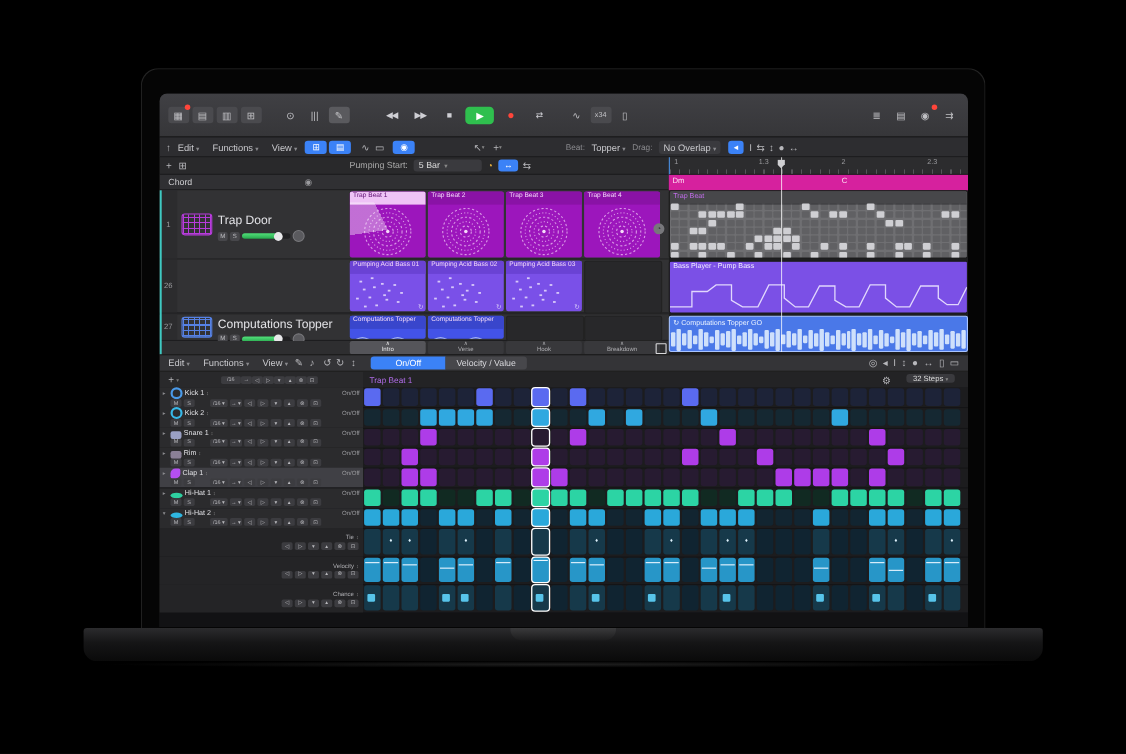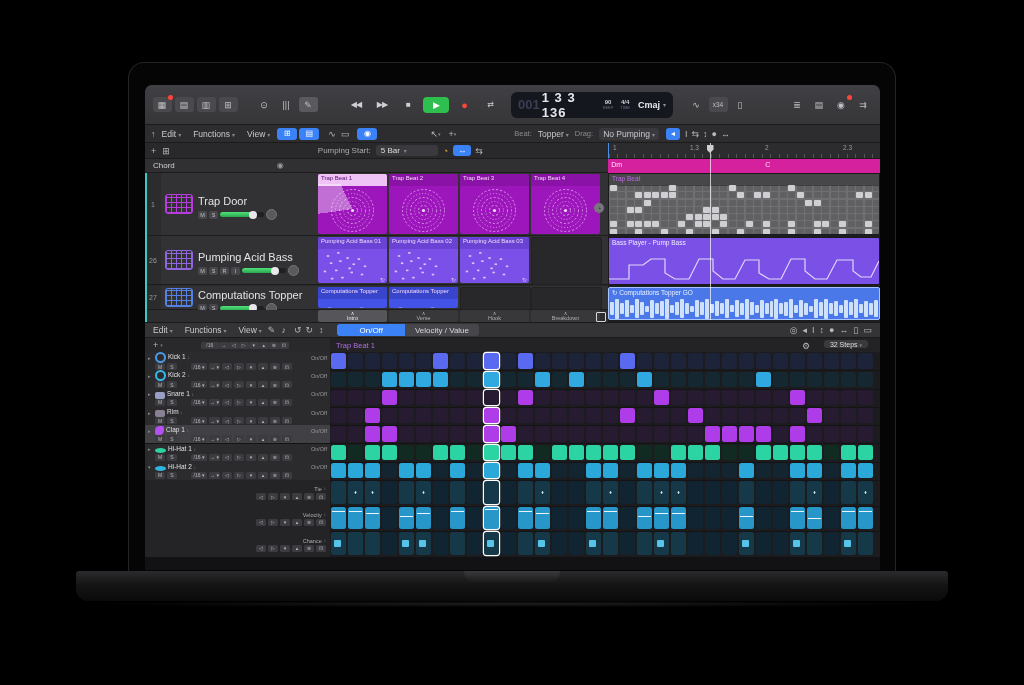--- a/index.html
+++ b/index.html
@@ -140,34 +140,20 @@
         <span class="tbico">|||</span>
         <span class="tbico boxed" style="background:#5a5a5e">✎</span>
         <div class="transport">
           <span class="tpbtn">◀◀</span>
           <span class="tpbtn">▶▶</span>
           <span class="tpbtn">■</span>
           <span class="tpbtn play">▶</span>
           <span class="tpbtn rec">●</span>
           <span class="tpbtn">⇄</span>
         </div>
-        <div class="lcd">
-          <span class="ghost">001</span>
-          <span class="pos">1 3 3 136</span>
-          <span class="stack">
-              <b>90</b>
-            <span class="sub">KEEP</span>
-            </span>
-          <span class="stack">
-              <b>4/4</b>
-            <span class="sub">TIME</span>
-            </span>
-          <span class="key">Cmaj</span>
-          <span class="chev">▾</span>
-        </div>
         <span style="width:12px"></span>
         <span class="tbico">∿</span>
         <span class="tbico boxed" style="font-size:6.5px">x34</span>
         <span class="tbico">▯</span>
         <span style="flex:1"></span>
         <span class="tbico">≣</span>
         <span class="tbico">▤</span>
         <span class="tbico reddot">◉</span>
         <span class="tbico">⇉</span>
         <span style="width:6px"></span>
@@ -190,21 +176,21 @@
             <i style="font-size:5px;font-style:normal;color:#888">▾</i>
           </span>
         <span class="ico" style="margin-left:8px">
             <span>+</span>
             <i style="font-size:5px;font-style:normal;color:#888">▾</i>
           </span>
         <span style="width:58px"></span>
         <span style="color:#8a8a8e;font-size:7.5px">Beat:</span>
         <span class="menu"><span>Topper</span><i>▾</i></span>
         <span style="color:#8a8a8e;font-size:7.5px">Drag:</span>
-        <span class="menu" style="background:#3a3a3e;border-radius:3px;padding:1px 4px"><span>No Pumping</span><i>▾</i></span>
+        <span class="menu" style="background:#3a3a3e;border-radius:3px;padding:1px 4px"><span>No Overlap</span><i>▾</i></span>
         <span class="togbtn" style="width:14px">◂</span>
         <span class="ico" style="margin-left:4px">I</span>
         <span class="ico" style="margin-left:4px">⇆</span>
         <span class="ico" style="margin-left:4px">↕</span>
         <span class="ico" style="margin-left:4px">●</span>
         <span class="ico" style="margin-left:4px">↔</span>
       </div>
 
       <div class="abs row3">
         <span class="ico" style="margin-left:6px">+</span>
@@ -281,37 +267,20 @@
           <div class="ll-cell" style="left: 386px; top: 1px; width: 69px; height: 60px; background: rgb(156, 22, 188);"><div class="cellhead" style="background: rgb(138, 18, 166);">Trap Beat 4</div><svg width="69" height="49" viewBox="0 0 69 49">
               <circle cx="34.5" cy="24.5" r="5" fill="none" stroke="#eec4f4" stroke-width="1" stroke-dasharray="2 2" opacity=".75"></circle>
               <circle cx="34.5" cy="24.5" r="9" fill="none" stroke="#eec4f4" stroke-width="1" stroke-dasharray="1 2" opacity=".75"></circle>
               <circle cx="34.5" cy="24.5" r="13" fill="none" stroke="#eec4f4" stroke-width="1" stroke-dasharray="2 2" opacity=".75"></circle>
               <circle cx="34.5" cy="24.5" r="17" fill="none" stroke="#eec4f4" stroke-width="1" stroke-dasharray="1 2" opacity=".75"></circle>
               <circle cx="34.5" cy="24.5" r="21" fill="none" stroke="#eec4f4" stroke-width="1" stroke-dasharray="2 2" opacity=".75"></circle>
               <circle cx="34.5" cy="24.5" r="1.6" fill="#f4dcf8"></circle>
             </svg></div>
           <div class="llrow" style="top: 63px; height: 48px;">
             <div class="ll-num" style="height: 48px;">26</div>
-            <div class="ll-head">
-              <span class="ll-icon" style="color:#9a6cf0;border-color:#9a6cf0;height:18px"></span>
-              <span class="ll-meta">
-                <div class="ll-name">Pumping Acid Bass</div>
-                <div class="ll-ctrls">
-                  <span class="llbtn">M</span>
-                  <span class="llbtn">S</span>
-                  <span class="llbtn">R</span>
-                  <span class="llbtn">I</span>
-                  <span class="ll-slider">
-                    <i></i>
-                    <b></b>
-                  </span>
-                  <span class="ll-knob"></span>
-                </div>
-              </span>
-            </div>
           </div>
           <div class="ll-cell" style="left: 173px; top: 64px; width: 69px; height: 46px; background: rgb(122, 80, 232);"><div class="cellhead" style="background: rgb(106, 66, 212);">Pumping Acid Bass 01</div><svg width="69" height="35" viewBox="0 0 66 34">
               <rect x="8" y="6" width="2.4" height="1.6" fill="#e6dcfc" opacity=".85"></rect>
               <rect x="18" y="3" width="2.4" height="1.6" fill="#e6dcfc" opacity=".85"></rect>
               <rect x="27" y="8" width="2.4" height="1.6" fill="#e6dcfc" opacity=".85"></rect>
               <rect x="33" y="14" width="2.4" height="1.6" fill="#e6dcfc" opacity=".85"></rect>
               <rect x="31" y="22" width="2.4" height="1.6" fill="#e6dcfc" opacity=".85"></rect>
               <rect x="22" y="27" width="2.4" height="1.6" fill="#e6dcfc" opacity=".85"></rect>
               <rect x="12" y="28" width="2.4" height="1.6" fill="#e6dcfc" opacity=".85"></rect>
               <rect x="5" y="21" width="2.4" height="1.6" fill="#e6dcfc" opacity=".85"></rect>

